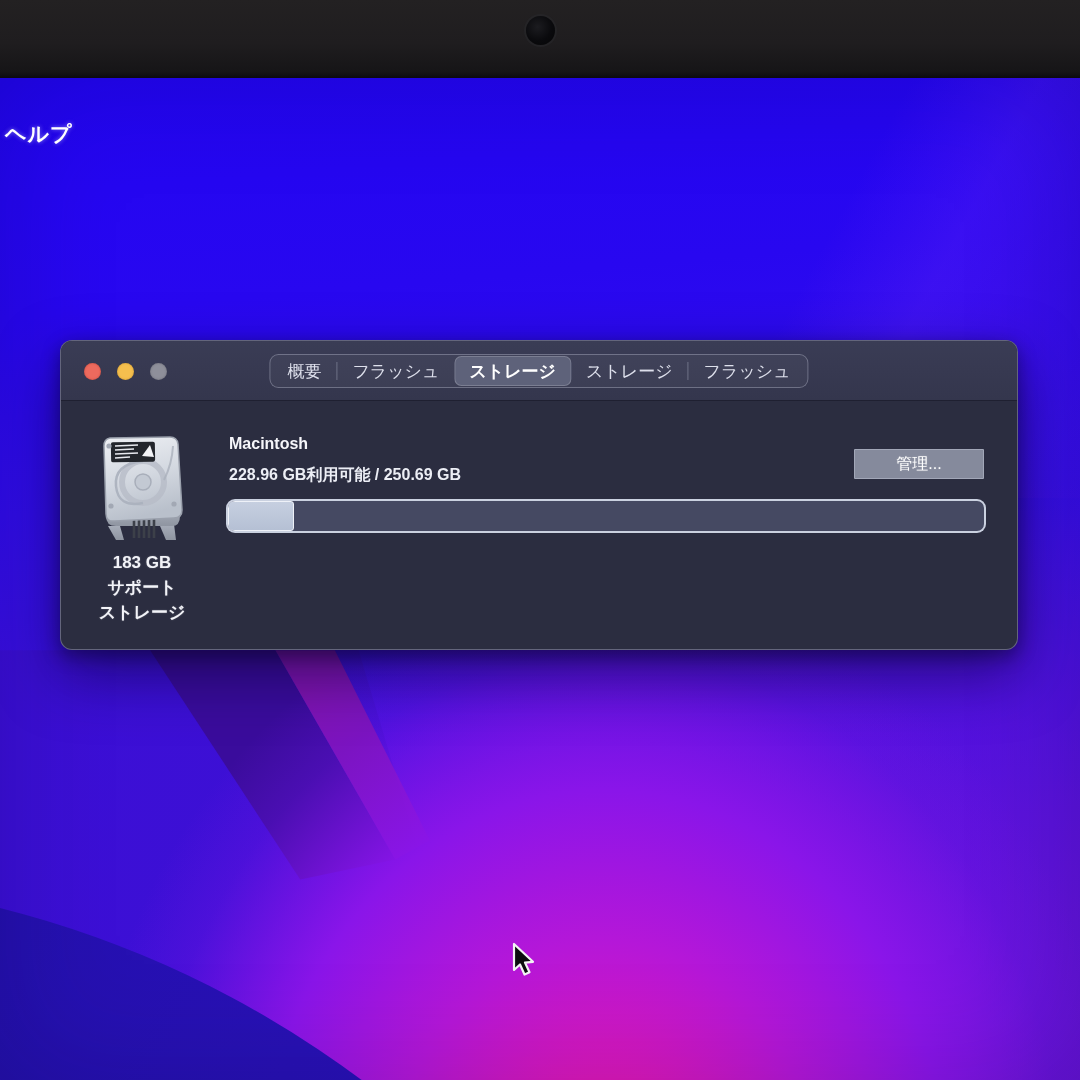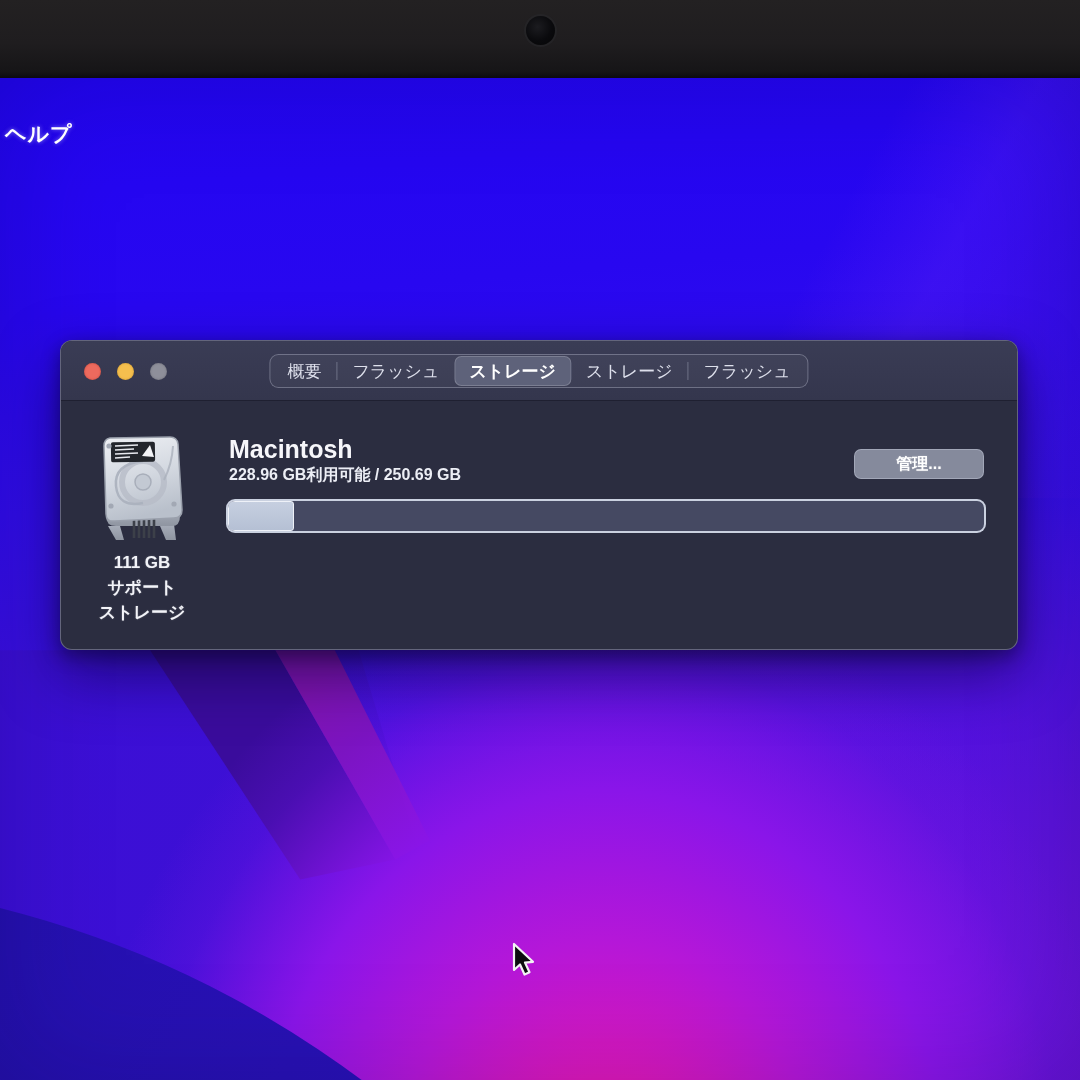--- a/index.html
+++ b/index.html
@@ -103,27 +103,27 @@
   .content { position: absolute; left: 0; top: 61px; width: 100%; height: 249px; }
 
   .disk-icon { position: absolute; left: 33px; top: 32px; width: 96px; height: 112px; }
 
   .disk-label {
     position: absolute; left: 6px; top: 148px; width: 150px; text-align: center;
     color: #f2f3f8; font-size: 17px; font-weight: 700; line-height: 25px;
     text-shadow: 0 0 2px rgba(255,255,255,0.25);
   }
 
-  .vol-name { position: absolute; left: 168px; top: 33px; color: #f6f6fa; font-size: 25px; font-weight: 700; }
+  .vol-name { position: absolute; left: 168px; top: 33px; color: #f6f6fa; font-size: 16px; font-weight: 700; }
   .vol-info { position: absolute; left: 168px; top: 63px; color: #eceef5; font-size: 16px; font-weight: 600; }
 
   .manage-btn {
     position: absolute; right: 33px; top: 47px; width: 130px; height: 30px;
-    background: rgba(154,159,177,0.82); border: 1px solid rgba(190,195,212,0.5); border-radius: 7px;
-    color: #ffffff; font-size: 16px; font-weight: 700;
+    background: rgba(154,159,177,0.82); border: 1px solid rgba(190,195,212,0.5); border-radius: 1px;
+    color: #ffffff; font-size: 16px; font-weight: 400;
     display: flex; align-items: center; justify-content: center; cursor: default;
     text-shadow: 0 0 2px rgba(255,255,255,0.3);
   }
 
   .storage-bar {
     position: absolute; left: 165px; top: 97px; width: 760px; height: 34px;
     border: 2px solid rgba(222,228,242,0.88); border-radius: 9px;
     background: rgba(130,140,180,0.30); overflow: hidden;
   }
   .bar-used {
@@ -220,21 +220,21 @@
             <line x1="21" y1="24" x2="36" y2="23"></line>
           </g>
           <path d="M56 11 L60 23 L48 22 Z" fill="#f2f3f6"></path>
 
           <circle cx="17" cy="72" r="2.6" fill="#a2a8b4"></circle>
           <circle cx="80" cy="70" r="2.6" fill="#a2a8b4"></circle>
           <circle cx="15" cy="12" r="2.6" fill="#a2a8b4"></circle>
         </svg>
 
         <div class="disk-label">
-          <div>111 GB</div>
+          <div>183 GB</div>
           <div>サポート</div>
           <div>ストレージ</div>
         </div>
 
         <div class="vol-name">Macintosh</div>
         <div class="vol-info">228.96 GB利用可能 / 250.69 GB</div>
 
         <div class="manage-btn">管理...</div>
 
         <div class="storage-bar">

